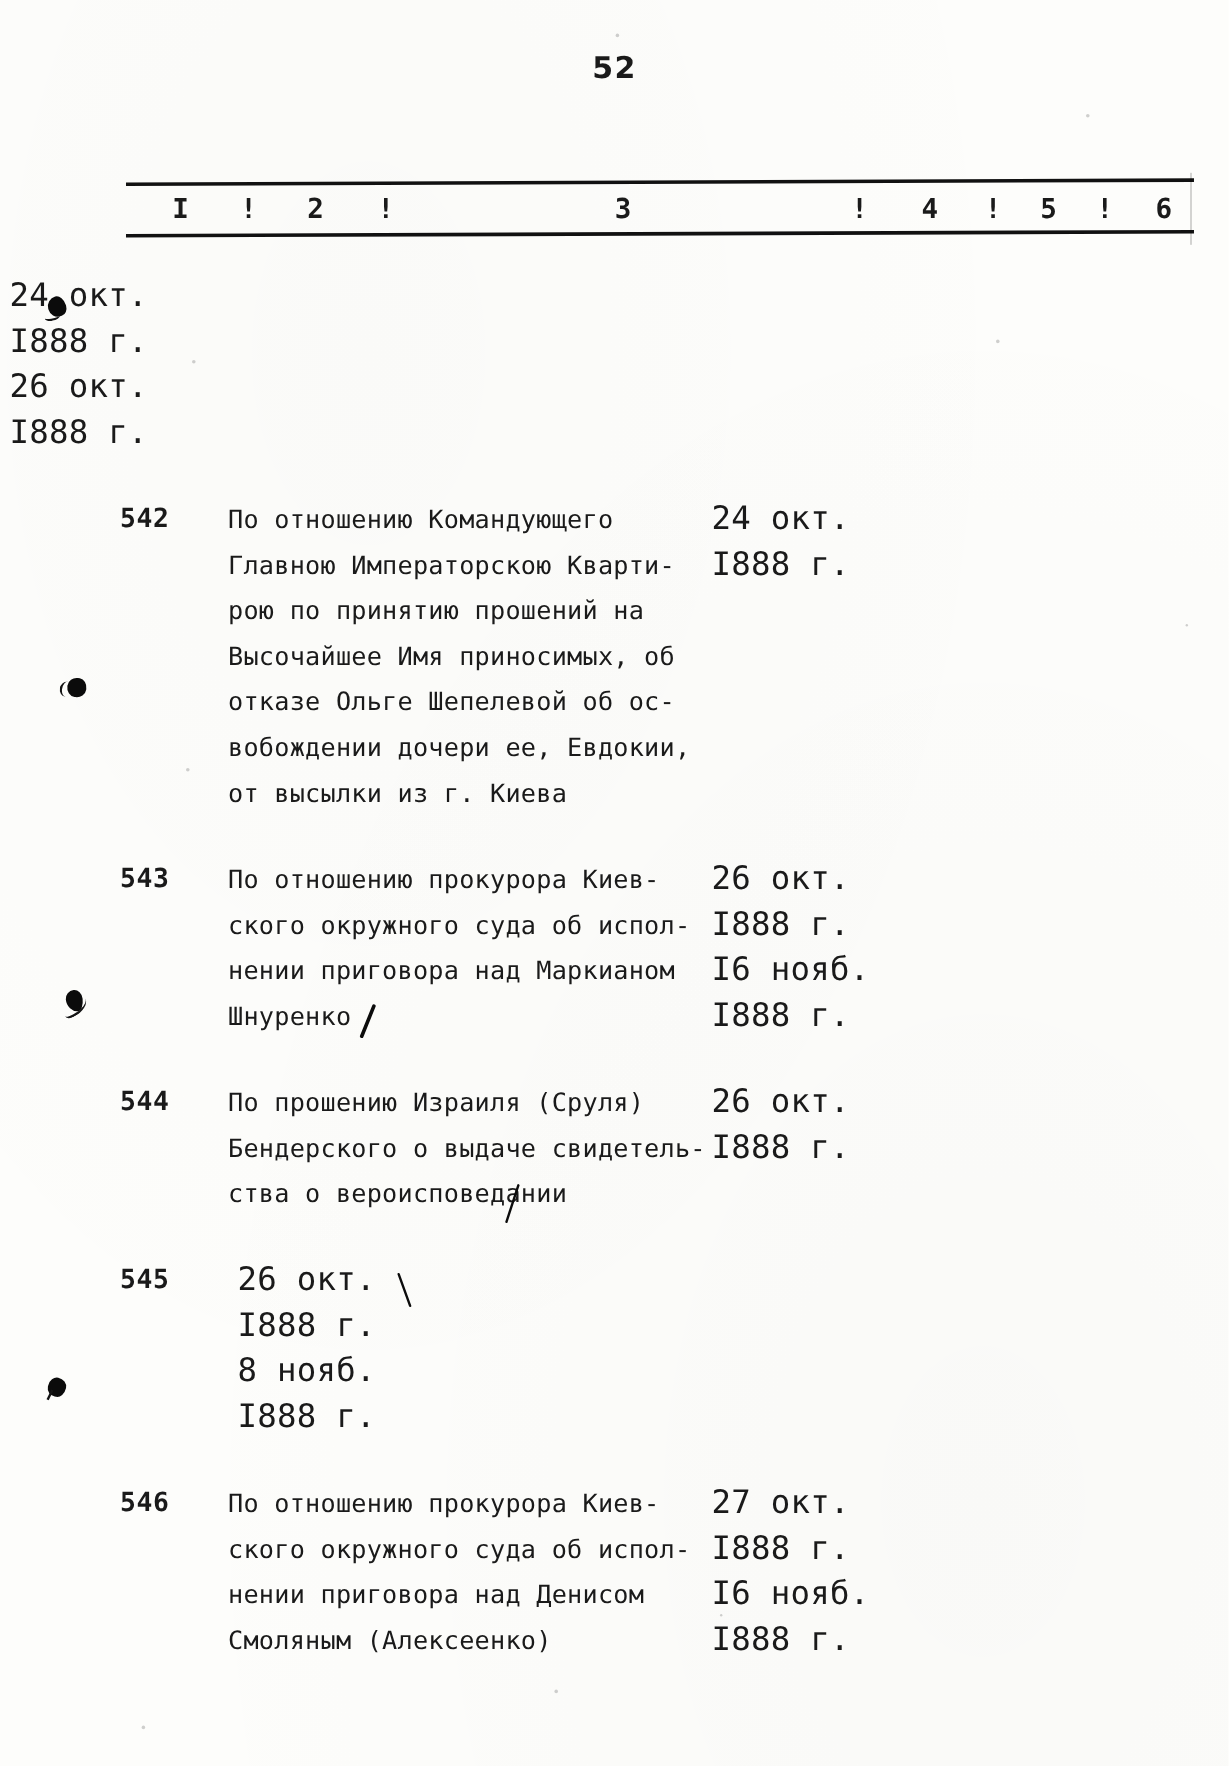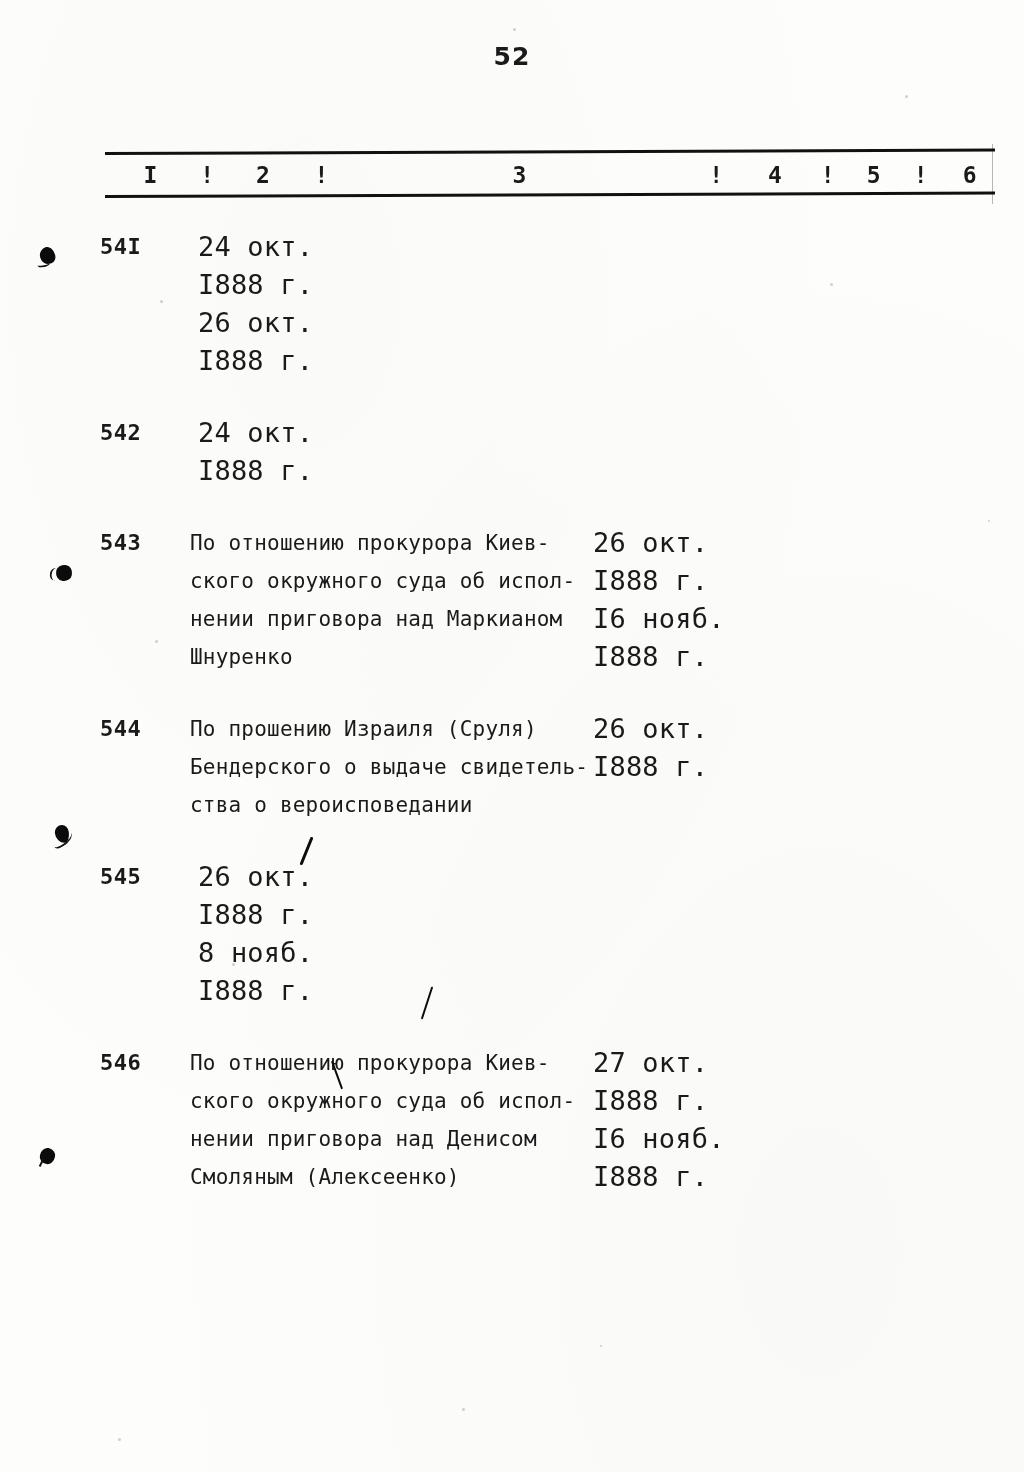--- a/index.html
+++ b/index.html
@@ -267,29 +267,35 @@
       <div class="hc hc-s4">!</div>
       <div class="hc hc-5">5</div>
       <div class="hc hc-s5">!</div>
       <div class="hc hc-6">6</div>
     </div>
   </div>
 
   <div class="entries">
 
     <div class="entry">
-      <div class="entry-no">54I</div>
       <div class="entry-dates">24 окт.
 I888 г.
 26 окт.
 I888 г.</div>
     </div>
 
     <div class="entry">
       <div class="entry-no">542</div>
+      <div class="entry-body">По отношению Командующего
+Главною Императорскою Кварти-
+рою по принятию прошений на
+Высочайшее Имя приносимых, об
+отказе Ольге Шепелевой об ос-
+вобождении дочери ее, Евдокии,
+от высылки из г. Киева</div>
       <div class="entry-dates">24 окт.
 I888 г.</div>
     </div>
 
     <div class="entry">
       <div class="entry-no">543</div>
       <div class="entry-body">По отношению прокурора Киев-
 ского окружного суда об испол-
 нении приговора над Маркианом
 Шнуренко</div>

